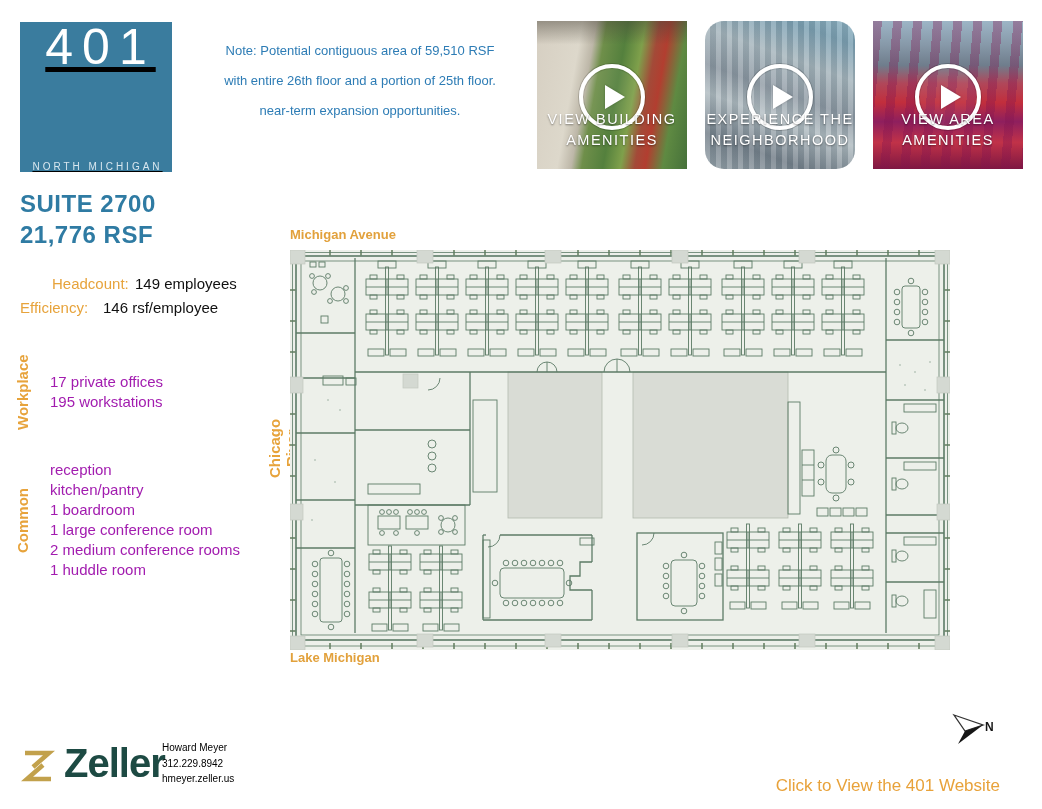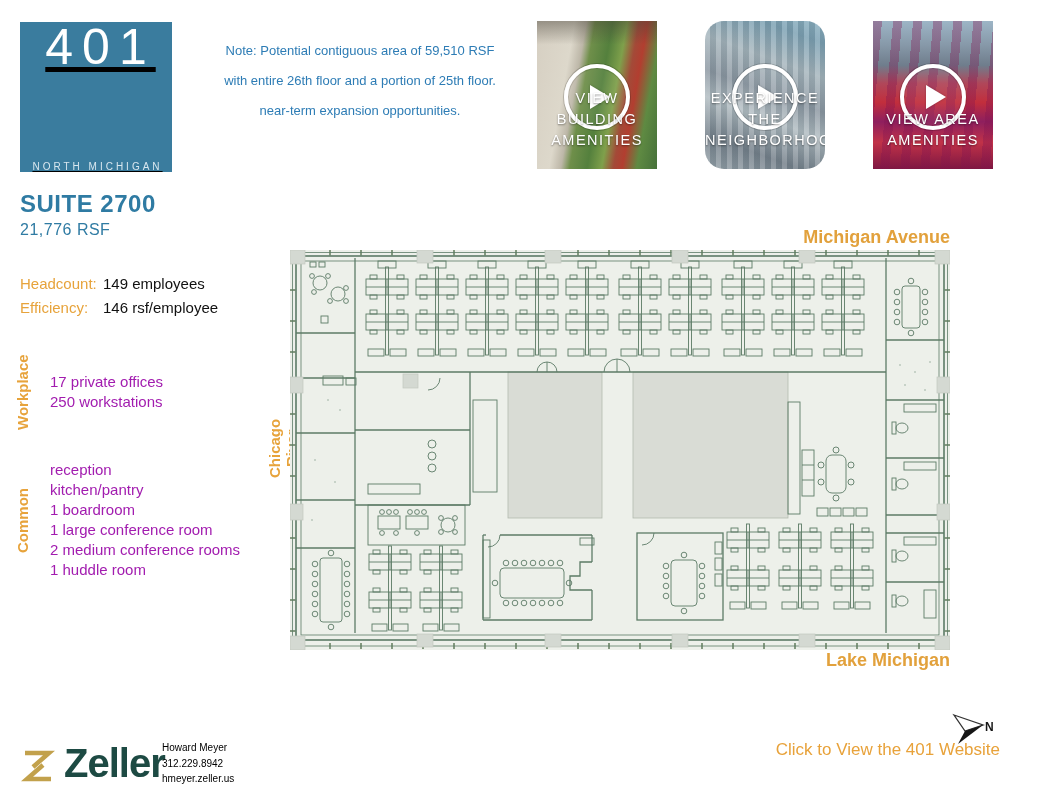--- a/index.html
+++ b/index.html
@@ -10,21 +10,21 @@
   .brand{position:absolute;left:20px;top:22px;width:152px;height:150px;background:#3a7c9e;
          display:flex;flex-direction:column;align-items:center;justify-content:space-between;text-decoration:underline;}
   .brand .num{color:#fff;font-size:50px;font-weight:400;letter-spacing:9px;margin-left:9px;line-height:1;}
   .brand .sub{color:#d9e7ef;font-size:10px;letter-spacing:3px;margin-top:7px;margin-left:3px;}
 
   
   .note{position:absolute;left:183px;top:36px;width:354px;text-align:center;
         color:#2d7cb5;font-size:13px;line-height:30px;font-weight:500;}
 
   
-  .thumb{position:absolute;top:21px;width:120px;height:148px;cursor:pointer;overflow:hidden;}
+  .thumb{position:absolute;top:21px;width:150px;height:148px;cursor:pointer;overflow:hidden;}
   .thumb.t1{left:537px;background:
       linear-gradient(180deg,rgba(70,65,55,.45),rgba(0,0,0,0) 16%),
       linear-gradient(100deg,#d6cfc2 0%,#ddd8cb 26%,#bdb7a8 34%,#6f8f4a 40%,#54803d 52%,#7fa04b 62%,#a34a38 70%,#b23e30 76%,#5f8a42 86%,#46713a 100%);}
   .thumb.t2{left:705px;background:
       repeating-linear-gradient(90deg,rgba(255,255,255,.14) 0 5px,rgba(40,60,70,.14) 5px 11px),
       linear-gradient(200deg,#8fb4c4 0%,#7fa3b5 12%,#a9b8bf 30%,#8f9aa4 48%,#b3bec3 62%,#77828c 82%,#9aa6ad 100%); border-radius: 19px;}
   .thumb.t3{left:873px;background:
       repeating-linear-gradient(95deg,rgba(130,20,80,.35) 0 9px,rgba(0,0,0,0) 9px 20px),
       linear-gradient(180deg,#9db5c6 0%,#8799a9 16%,#6f7d8c 30%,#b0475a 42%,#c22e3c 55%,#8e1f5e 68%,#c13248 82%,#7e1742 100%);}
   .play{position:absolute;left:50%;top:43px;transform:translateX(-50%);width:58px;height:58px;
@@ -32,59 +32,59 @@
         display:flex;align-items:center;justify-content:center;background:rgba(255,255,255,.06);}
   .play-tri{width:0;height:0;border-left:20px solid #fff;border-top:12px solid rgba(0,0,0,0);
             border-bottom:12px solid rgba(0,0,0,0);margin-left:6px;
             filter:drop-shadow(0 0 1px rgba(0,0,0,.25));}
   .thumb-label{position:absolute;left:0;right:0;bottom:18px;text-align:center;color:#fff;
         font-size:14.5px;font-weight:500;letter-spacing:1.5px;line-height:21px;
         text-shadow:0 1px 2px rgba(0,0,0,.45);}
 
   
   .suite-title{position:absolute;left:20px;top:190px;color:#2f7ba3;font-size:24px;font-weight:700;letter-spacing:.5px;}
-  .suite-rsf{position:absolute;left:20px;top:221px;color:#2f7ba3;font-size:16px;font-weight:400;letter-spacing:.5px;}
+  .suite-rsf{position:absolute;left:20px;top:221px;color:#2f7ba3;font-size:24px;font-weight:700;letter-spacing:.5px;}
   .stat{position:absolute;left:20px;font-size:15px;color:#111;}
   .stat .lbl{color:#e7a33b;display:inline-block;width:83px;}
-  .stat.headcount{top:275px;}
+  .stat.headcount{top:275px;margin-left:32px;}
   .stat.efficiency{top:299px;}
 
   .vlabel{position:absolute;color:#e7a33b;font-size:15px;font-weight:700;
           writing-mode:vertical-rl;transform:rotate(180deg);text-align:center;}
   .vlabel.workplace{left:14px;top:350px;height:84px;}
   .vlabel.common{left:14px;top:468px;height:106px;}
   .vlabel.river{left:266px;top:398px;height:100px;}
   .plist{position:absolute;left:50px;font-size:15px;color:#a21caf;line-height:20px;}
   .plist.workplace{top:372px;}
   .plist.common{top:460px;}
 
   
-  .hlabel{position:absolute;left:290px;width:660px;text-align:right;color:#e2a13c;
-          font-size:18px;font-weight:700;}
+  .hlabel{position:absolute;left:290px;width:660px;text-align:left;color:#e2a13c;
+          font-size:13px;font-weight:700;}
   .hlabel.top{top:227px;}
   .hlabel.bottom{top:650px;}
 
   .planwrap{position:absolute;left:290px;top:250px;width:660px;height:400px;background:#edf0ea;}
 
   
   .w{stroke:#5c7b66;stroke-width:1.3;fill:none;}
   .ow{stroke:#5c7b66;stroke-width:1.6;fill:none;}
   .f{stroke:#5c7b66;stroke-width:.9;fill:none;}
   .rail{stroke:#5c7b66;stroke-width:.8;fill:none;}
   .posts{stroke:#84997f;stroke-width:6;stroke-dasharray:2 29;fill:none;}
   .col{fill:#d4d9d2;stroke:#c2c8c0;stroke-width:.7;}
   .core{fill:#d9dcd5;stroke:#b3bbb0;stroke-width:.8;}
   .dot{fill:#5c7b66;opacity:.35;stroke:none;}
 
   
   .zmark{position:absolute;left:18px;top:746px;}
   .zword{position:absolute;left:64px;top:741px;color:#1d4a43;font-size:40px;font-weight:700;letter-spacing:-1px;}
   .contact{position:absolute;left:162px;top:740px;font-size:10px;line-height:15.5px;color:#000000;}
   .compass{position:absolute;left:948px;top:710px;}
-  .weblink{position:absolute;left:640px;top:740px;width:360px;text-align:right;
+  .weblink{position:absolute;left:640px;top:776px;width:360px;text-align:right;
            color:#e8a23a;font-size:17px;cursor:pointer;}
 </style>
 </head>
 <body>
 
 <div class="page">
 
   <div class="brand">
     <div class="num">401</div>
     <div class="sub">NORTH MICHIGAN</div>
@@ -129,21 +129,21 @@
   <div class="stat headcount">
     <span class="lbl">Headcount:</span><span>149 employees</span>
   </div>
   <div class="stat efficiency">
     <span class="lbl">Efficiency:</span><span>146 rsf/employee</span>
   </div>
 
   <div class="vlabel workplace">Workplace</div>
   <div class="plist workplace">
     <div>17 private offices</div>
-    <div>250 workstations</div>
+    <div>195 workstations</div>
   </div>
   <div class="vlabel common">Common</div>
   <div class="plist common">
     <div>reception</div>
     <div>kitchen/pantry</div>
     <div>1 boardroom</div>
     <div>1 large conference room</div>
     <div>2 medium conference rooms</div>
     <div>1 huddle room</div>
   </div>

